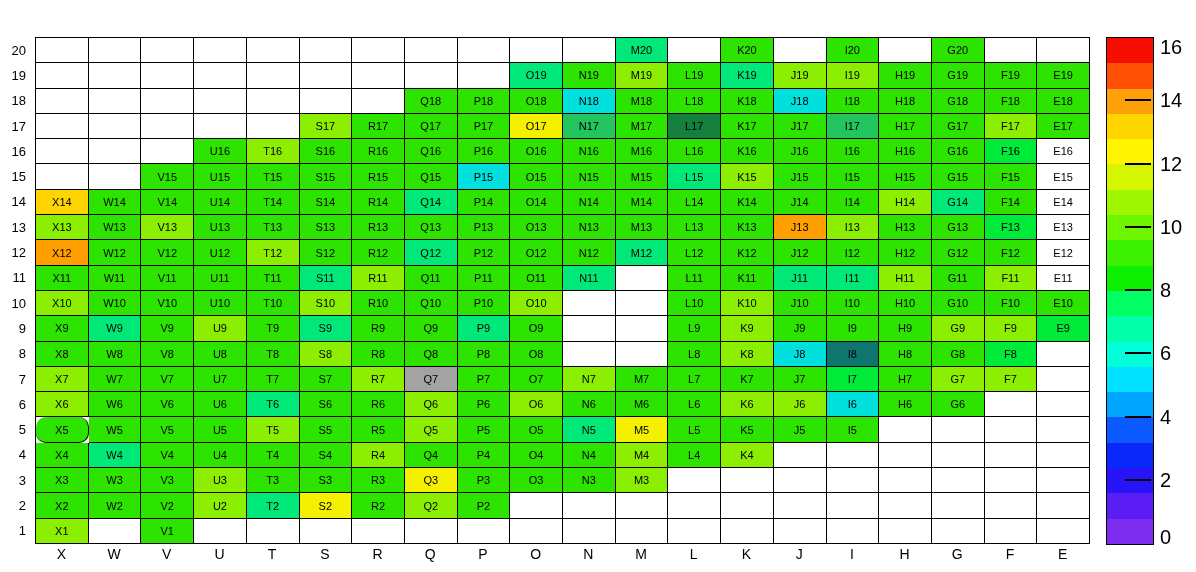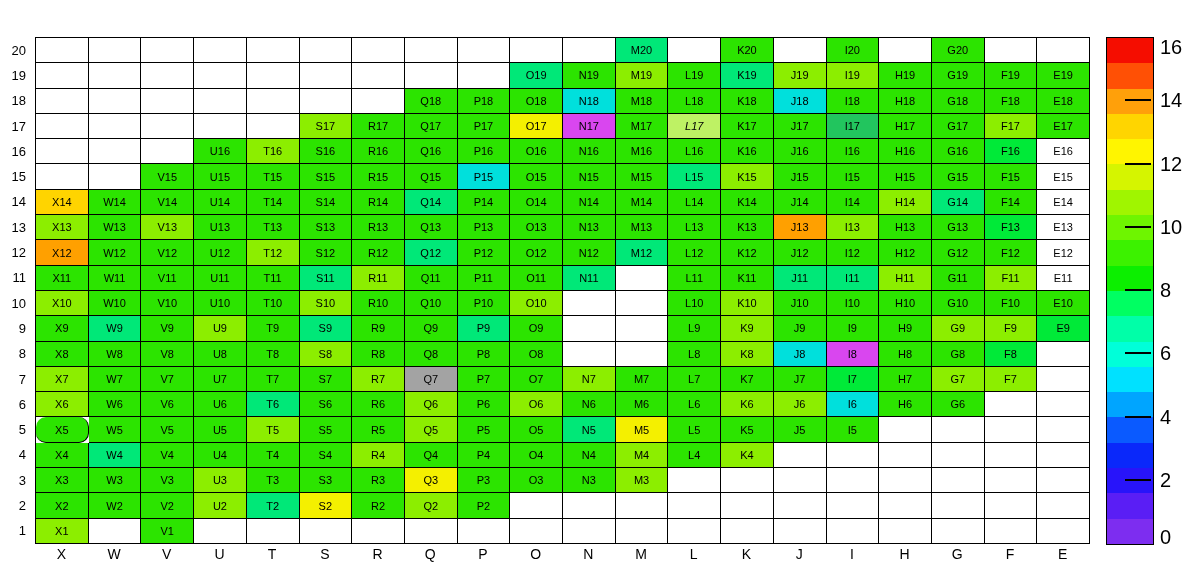--- a/index.html
+++ b/index.html
@@ -132,23 +132,23 @@
       <div class="cell"></div>
       <div class="cell"></div>
       <div class="cell"></div>
       <div class="cell"></div>
       <div class="cell"></div>
       <div class="cell" style="background: rgb(140, 238, 0);">S17</div>
       <div class="cell" style="background: rgb(44, 228, 0);">R17</div>
       <div class="cell" style="background: rgb(44, 228, 0);">Q17</div>
       <div class="cell" style="background: rgb(44, 228, 0);">P17</div>
       <div class="cell" style="background: rgb(244, 240, 0);">O17</div>
-      <div class="cell" style="background: #d946ef;">N17</div>
+      <div class="cell" style="background: #22c55e;">N17</div>
       <div class="cell" style="background: rgb(44, 228, 0);">M17</div>
-      <div class="cell" style="background: #bef264; font-style: italic;">L17</div>
+      <div class="cell" style="background: #15803d;">L17</div>
       <div class="cell" style="background: rgb(44, 228, 0);">K17</div>
       <div class="cell" style="background: rgb(44, 228, 0);">J17</div>
       <div class="cell" style="background: #22c55e;">I17</div>
       <div class="cell" style="background: rgb(44, 228, 0);">H17</div>
       <div class="cell" style="background: rgb(44, 228, 0);">G17</div>
       <div class="cell" style="background: rgb(140, 238, 0);">F17</div>
       <div class="cell" style="background: rgb(44, 228, 0);">E17</div>
       <div class="cell"></div>
       <div class="cell"></div>
       <div class="cell"></div>
@@ -317,21 +317,21 @@
       <div class="cell" style="background: rgb(140, 238, 0);">S8</div>
       <div class="cell" style="background: rgb(44, 228, 0);">R8</div>
       <div class="cell" style="background: rgb(44, 228, 0);">Q8</div>
       <div class="cell" style="background: rgb(44, 228, 0);">P8</div>
       <div class="cell" style="background: rgb(44, 228, 0);">O8</div>
       <div class="cell"></div>
       <div class="cell"></div>
       <div class="cell" style="background: rgb(44, 228, 0);">L8</div>
       <div class="cell" style="background: rgb(140, 238, 0);">K8</div>
       <div class="cell" style="background: rgb(0, 224, 220);">J8</div>
-      <div class="cell" style="background: #d946ef;">I8</div>
+      <div class="cell" style="background: #0f766e;">I8</div>
       <div class="cell" style="background: rgb(44, 228, 0);">H8</div>
       <div class="cell" style="background: rgb(44, 228, 0);">G8</div>
       <div class="cell" style="background: rgb(0, 234, 56);">F8</div>
       <div class="cell"></div>
       <div class="cell" style="background: rgb(140, 238, 0);">X7</div>
       <div class="cell" style="background: rgb(44, 228, 0);">W7</div>
       <div class="cell" style="background: rgb(44, 228, 0);">V7</div>
       <div class="cell" style="background: rgb(44, 228, 0);">U7</div>
       <div class="cell" style="background: rgb(44, 228, 0);">T7</div>
       <div class="cell" style="background: rgb(44, 228, 0);">S7</div>

